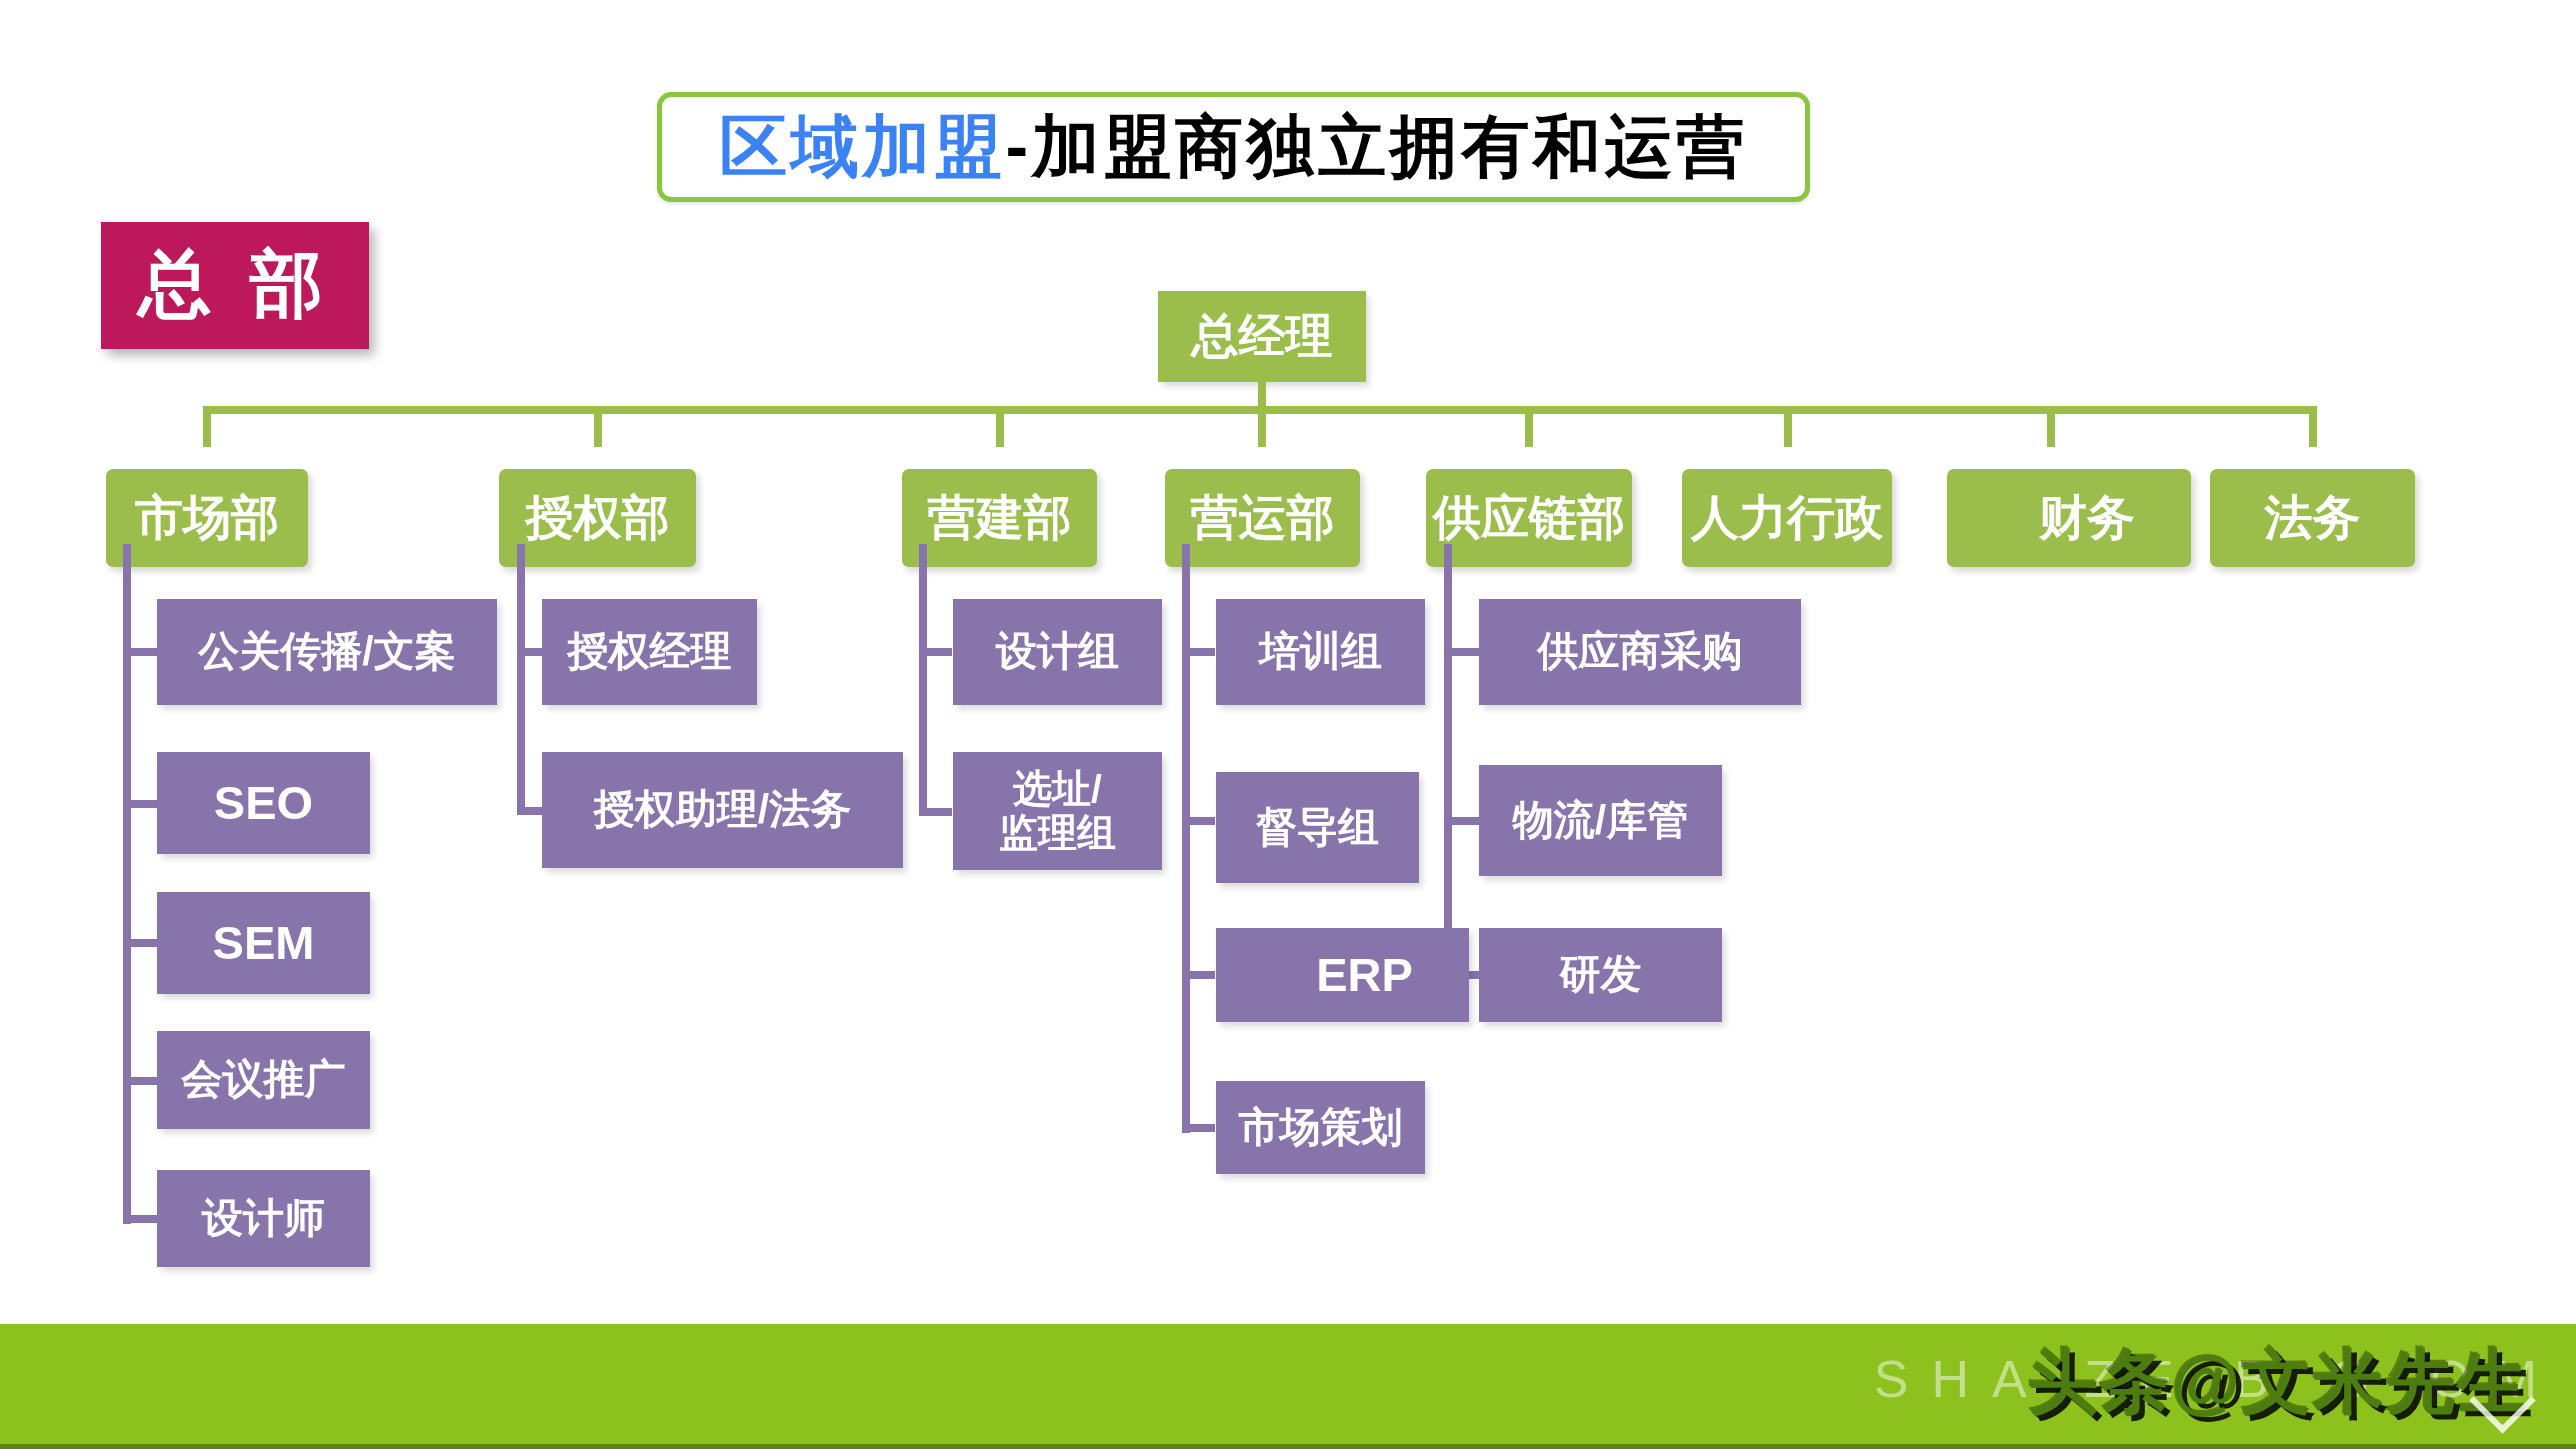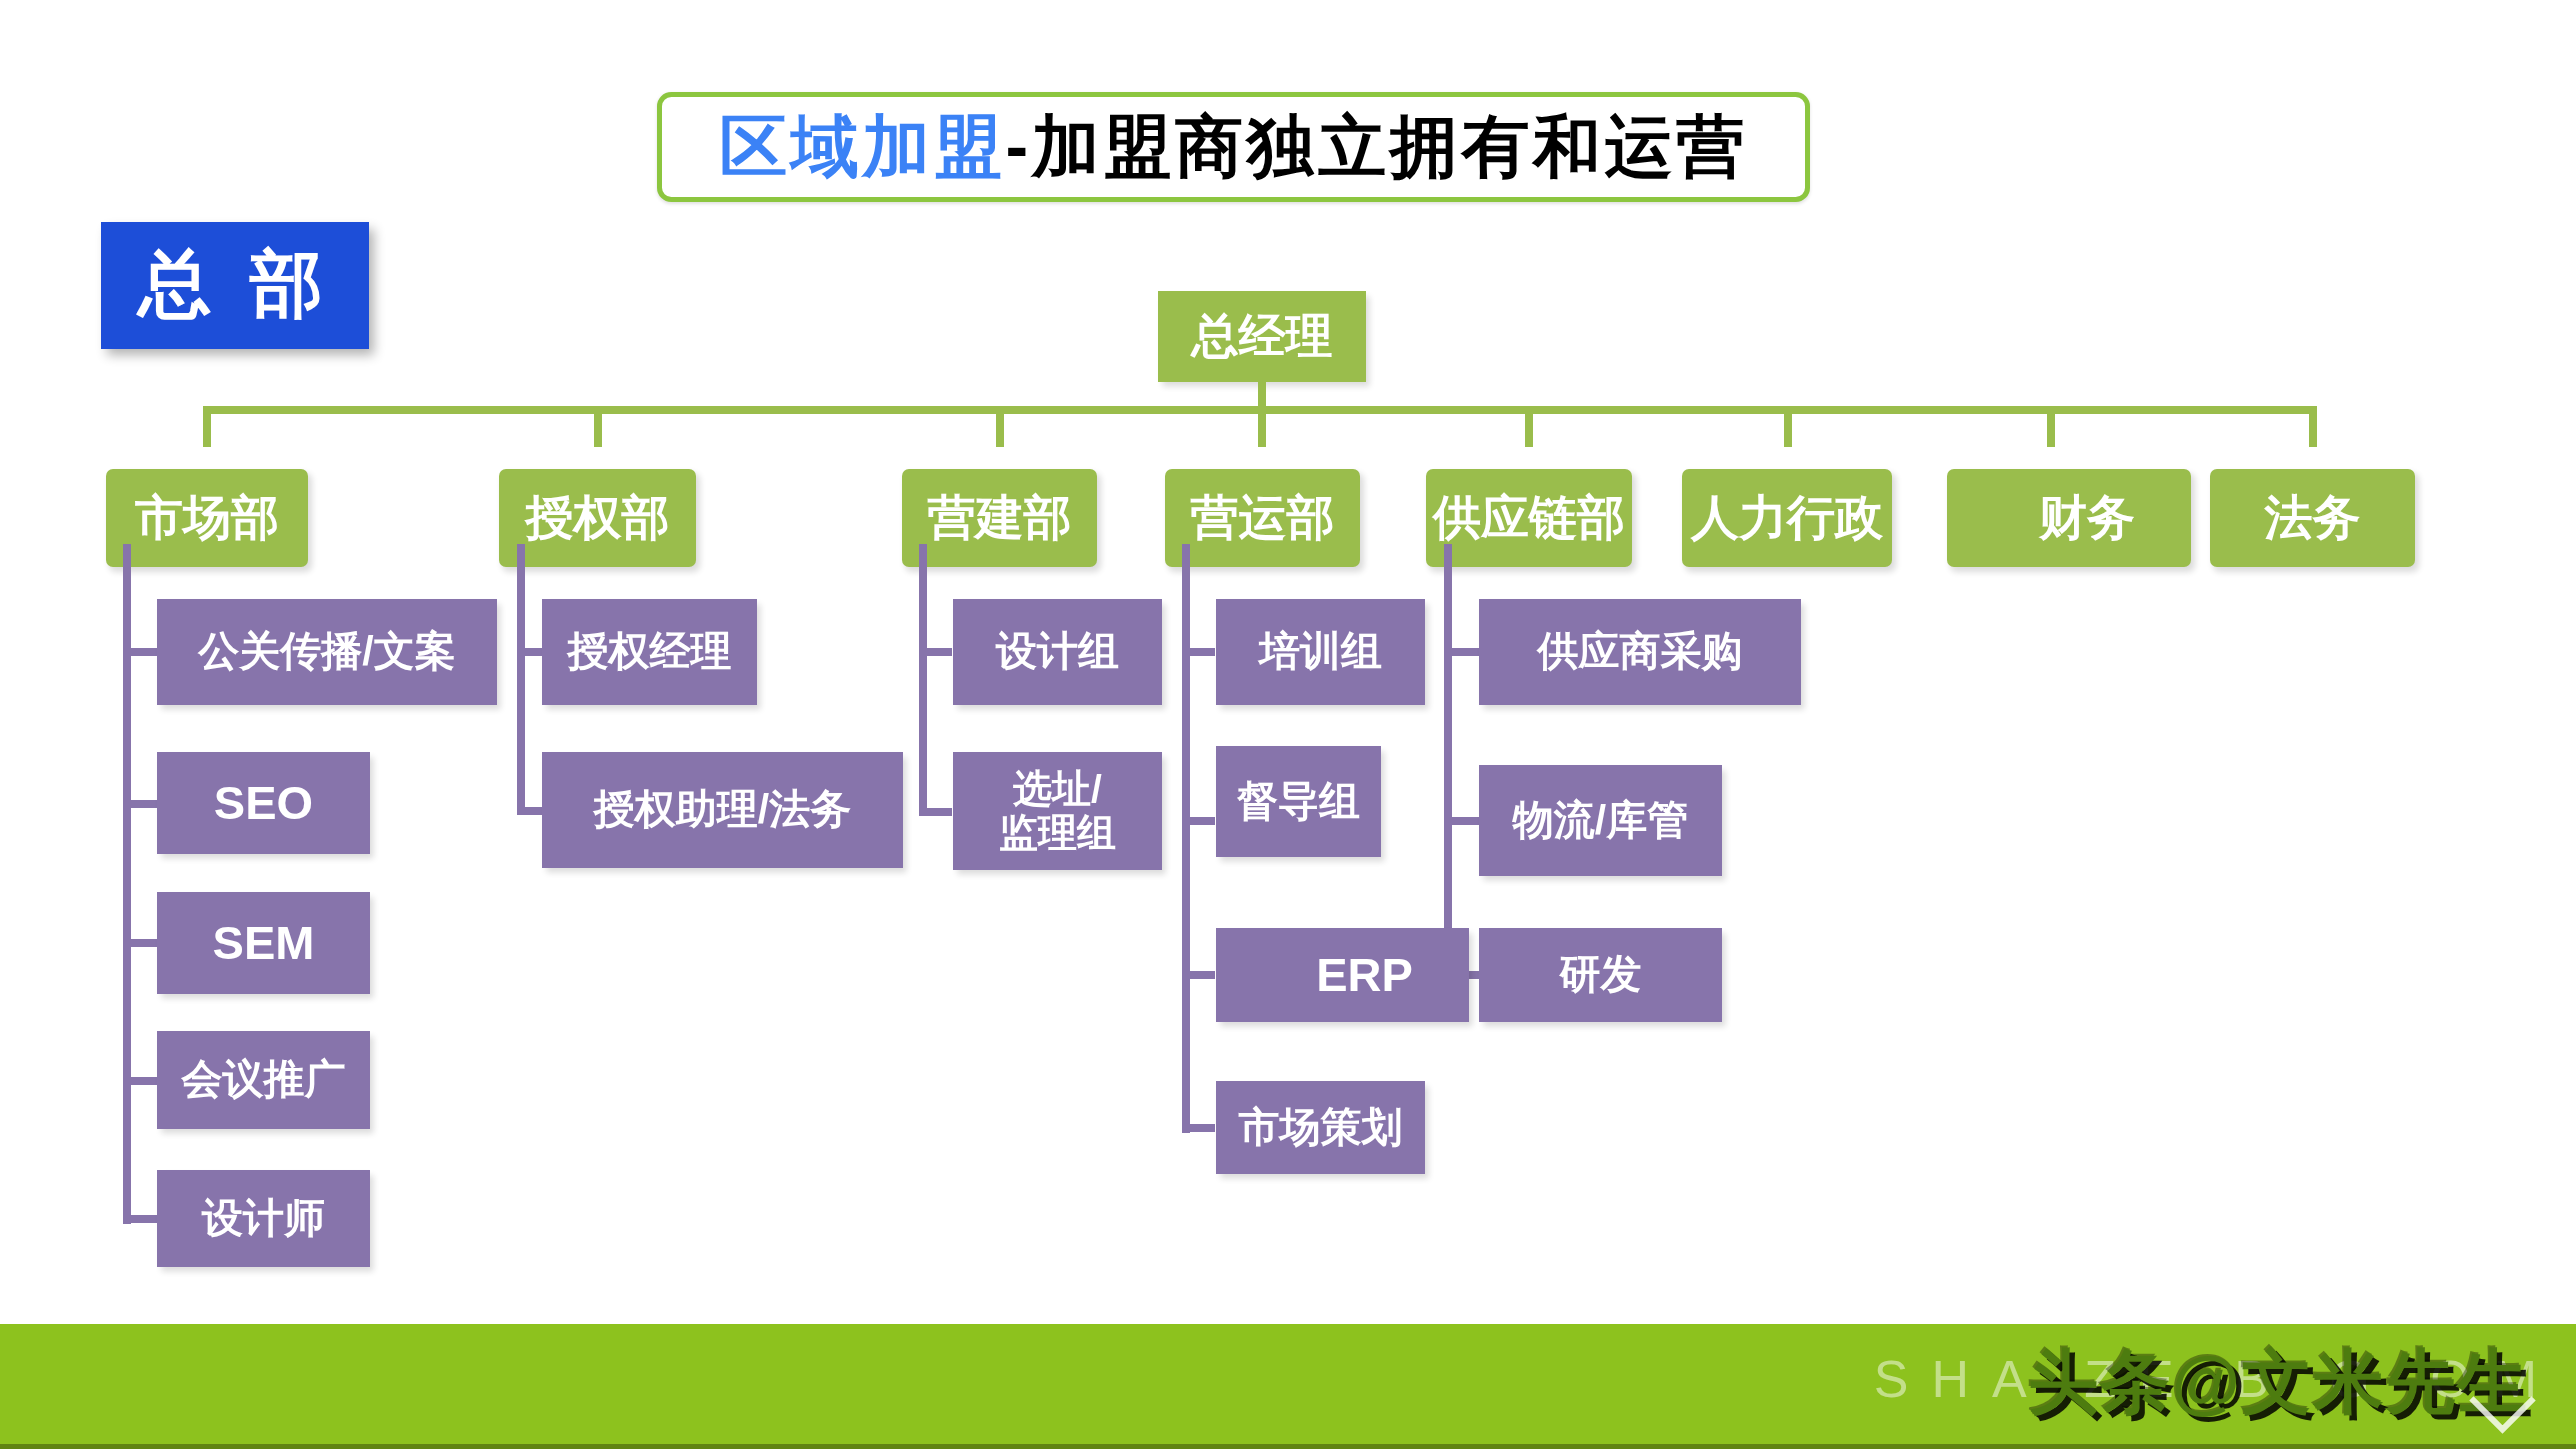--- a/index.html
+++ b/index.html
@@ -12,21 +12,21 @@
     position:absolute;left:657px;top:92px;width:1143px;height:100px;
     border:5.4px solid #8CC63F;border-radius:14.3px;background:#ffffff;
     display:flex;align-items:center;justify-content:center;
     box-shadow:0 1.8px 3.6px rgba(0,0,0,.12);
   }
   .title-bold{font-size:68px;font-weight:900;color:#3b82f6;letter-spacing:3.6px;}
   .title-rest{font-size:68px;font-weight:600;color:#000;letter-spacing:3.6px;}
   
   .hq{
     position:absolute;left:101px;top:222px;width:268px;height:127px;
-    background:#1d4ed8;color:#ffffff;font-size:73px;font-weight:900;letter-spacing:9px;
+    background:#be185d;color:#ffffff;font-size:73px;font-weight:900;letter-spacing:9px;
     display:flex;align-items:center;justify-content:center;
     box-shadow:6.3px 7.2px 10.7px rgba(0,0,0,.30);
   }
   
   .node{
     position:absolute;display:flex;align-items:center;justify-content:center;
     color:#ffffff;font-weight:800;text-align:center;white-space:pre-line;line-height:1.12;
     box-shadow:3.6px 4.5px 6.3px rgba(0,0,0,.14);
   }
   .green{background:#9ABD4C;}
@@ -122,21 +122,21 @@
   <div class="node purple child" style="left:157px;top:1170px;width:213px;height:97px;">设计师</div>
 
   <div class="node purple child" style="left:542px;top:599px;width:215px;height:106px;">授权经理</div>
   <div class="node purple child" style="left:542px;top:752px;width:361px;height:116px;">授权助理/法务</div>
 
   <div class="node purple child" style="left:953px;top:599px;width:209px;height:106px;">设计组</div>
   <div class="node purple child" style="left:953px;top:752px;width:209px;height:118px;font-size:39px;">选址/
 监理组</div>
 
   <div class="node purple child" style="left:1216px;top:599px;width:209px;height:106px;">培训组</div>
-  <div class="node purple child" style="left:1216px;top:746px;width:165px;height:111px;">督导组</div>
+  <div class="node purple child" style="left:1216px;top:772px;width:203px;height:111px;">督导组</div>
   <div class="node purple child" style="left:1216px;top:928px;width:209px;height:94px;font-size:47px;padding-left:44px;">ERP</div>
   <div class="node purple child" style="left:1216px;top:1081px;width:209px;height:93px;">市场策划</div>
 
   <div class="node purple child" style="left:1479px;top:599px;width:322px;height:106px;">供应商采购</div>
   <div class="node purple child" style="left:1479px;top:765px;width:243px;height:111px;">物流/库管</div>
   <div class="node purple child" style="left:1479px;top:928px;width:243px;height:94px;">研发</div>
 
   <div class="footer-bar"></div>
   <div class="footer-bg-text">SHA ZE B G OM</div>
   <div class="watermark">头条@文米先生</div>

